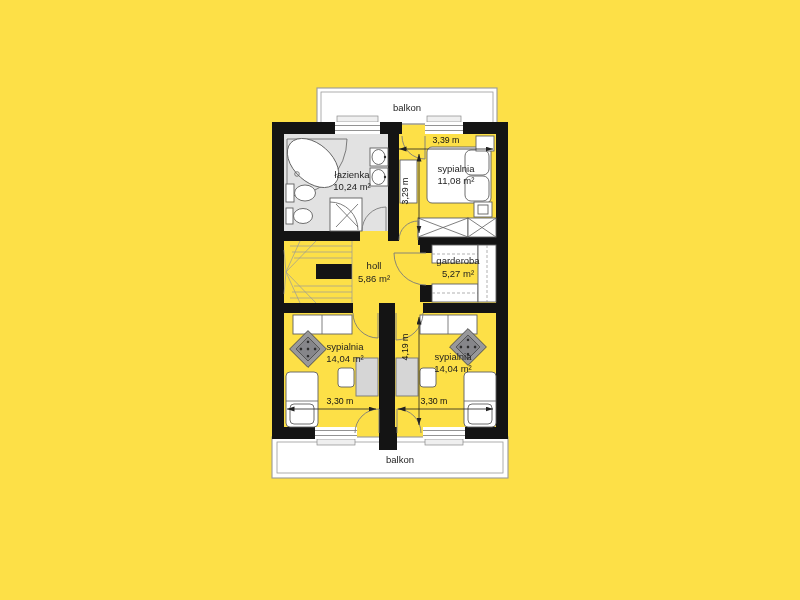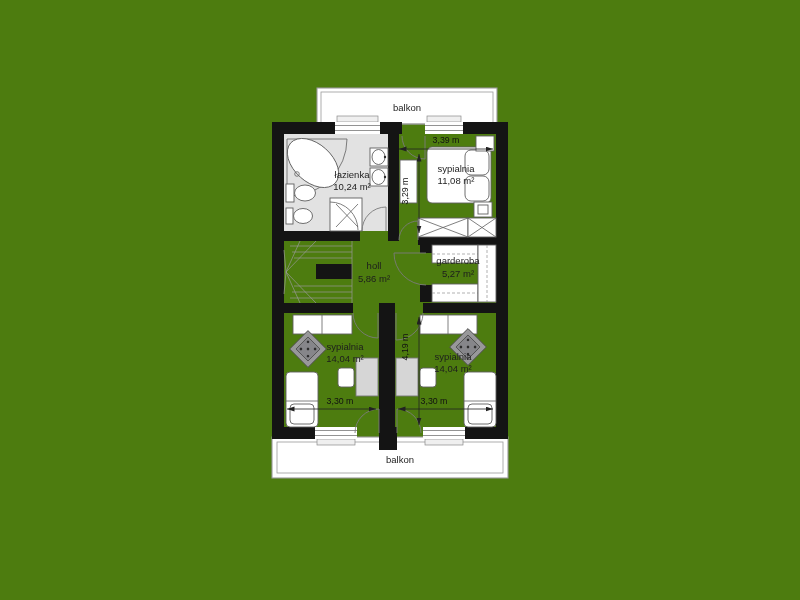--- a/index.html
+++ b/index.html
@@ -1,16 +1,16 @@
 <!DOCTYPE html>
 <html style="--wall: #141414; --bathfill: #e2e2e2; --line: #5f5f5f; --balcony: #9a9a9a;"><head>
 <meta charset="utf-8">
 <style>
   html,body{margin:0;padding:0;background:#fff;width:800px;height:600px;overflow:hidden}
-  #stage{position:relative;width:800px;height:600px;background:#4d7c0f}
+  #stage{position:relative;width:800px;height:600px;background:#fde047}
   svg{position:absolute;left:0;top:0}
   text{font-family:"Liberation Sans","DejaVu Sans",sans-serif;fill:#222}
   .lbl{font-size:9.5px;text-anchor:middle;fill:#1d1d1d}
   .dimt{font-size:8.8px;text-anchor:middle;fill:#111}
   .wall{fill:var(--wall,#141414)}
   .bathbg{fill:var(--bathfill,#e2e2e2)}
   .balc{stroke:var(--balcony,#9a9a9a);stroke-width:1.1;fill:#fff}
   .balci{stroke:var(--balcony,#9a9a9a);stroke-width:0.8;fill:none}
   .fur{fill:#fff;stroke:var(--line,#5f5f5f);stroke-width:0.9}
   .furl{stroke:var(--line,#5f5f5f);stroke-width:0.8;fill:none}

